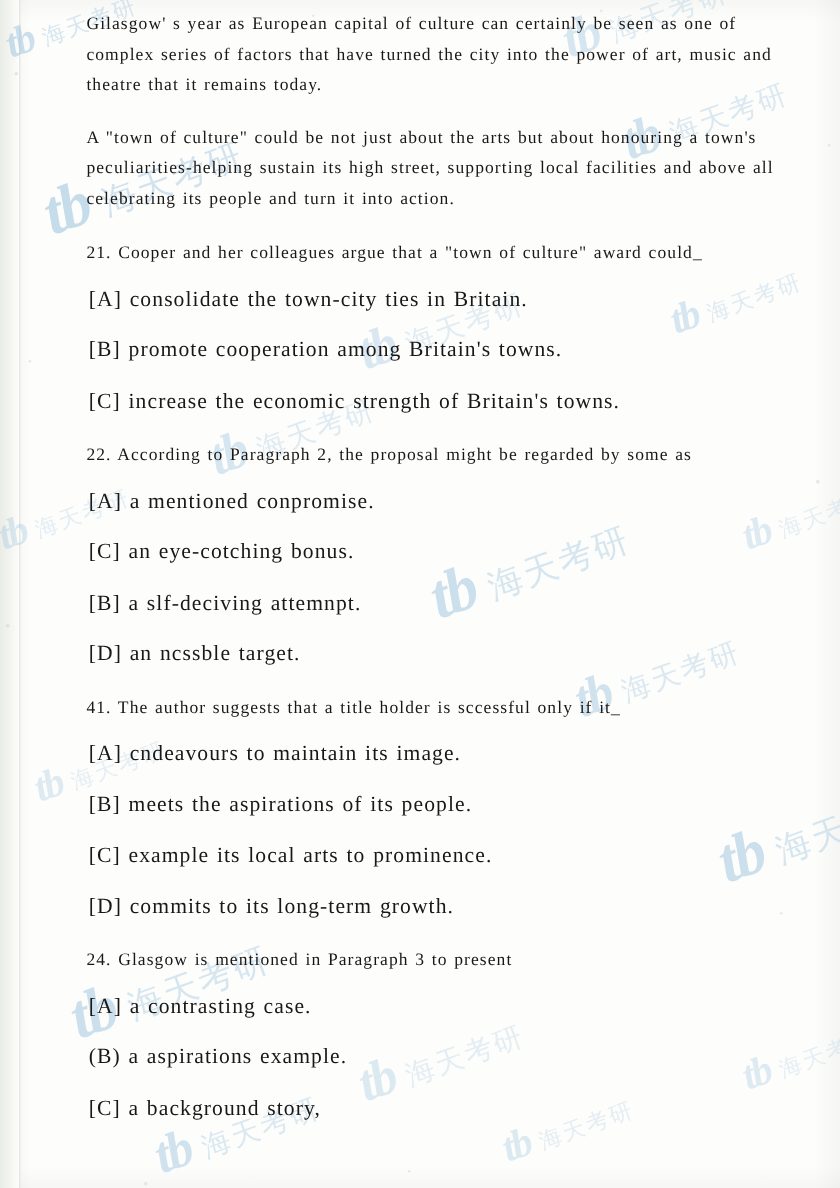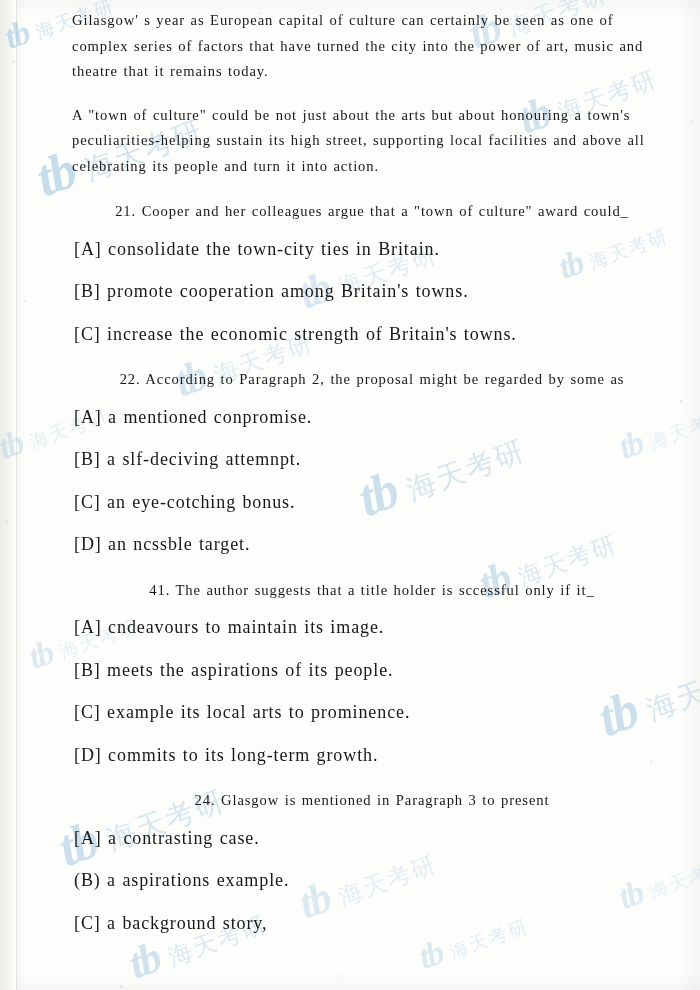--- a/index.html
+++ b/index.html
@@ -67,21 +67,20 @@
     margin-bottom: 18px;
   }
 
   .q-stem {
     font-size: 14.6px;
     line-height: 25.5px;
     color: #181818;
     letter-spacing: 0.9px;
     word-spacing: 1px;
     margin: 20px 0 10px 0;
-    text-align: center;
   }
 
   .opt {
     font-size: 18px;
     line-height: 25.5px;
     color: #181818;
     letter-spacing: 0.9px;
     word-spacing: 1px;
     margin: 12px 0 17px 0;
     padding-left: 2px;
@@ -161,22 +160,22 @@
     <p class="para block">Gilasgow' s year as European capital of culture can certainly be seen as one of complex series of factors that have turned the city into the power of art, music and theatre that it remains today.</p>
     <p class="para block">A "town of culture" could be not just about the arts but about honouring a town's peculiarities-helping sustain its high street, supporting local facilities and above all celebrating its people and turn it into action.</p>
 
     <p class="q-stem">21. Cooper and her colleagues argue that a "town of culture" award could_</p>
     <p class="opt">[A] consolidate the town-city ties in Britain.</p>
     <p class="opt">[B] promote cooperation among Britain's towns.</p>
     <p class="opt">[C] increase the economic strength of Britain's towns.</p>
 
     <p class="q-stem">22. According to Paragraph 2, the proposal might be regarded by some as</p>
     <p class="opt">[A] a mentioned conpromise.</p>
+    <p class="opt">[C] an eye-cotching bonus.</p>
     <p class="opt">[B] a slf-deciving attemnpt.</p>
-    <p class="opt">[C] an eye-cotching bonus.</p>
     <p class="opt">[D] an ncssble target.</p>
 
     <p class="q-stem">41. The author suggests that a title holder is sccessful only if it_</p>
     <p class="opt">[A] cndeavours to maintain its image.</p>
     <p class="opt">[B] meets the aspirations of its people.</p>
     <p class="opt">[C] example its local arts to prominence.</p>
     <p class="opt">[D] commits to its long-term growth.</p>
 
     <p class="q-stem">24. Glasgow is mentioned in Paragraph 3 to present</p>
     <p class="opt">[A] a contrasting case.</p>

